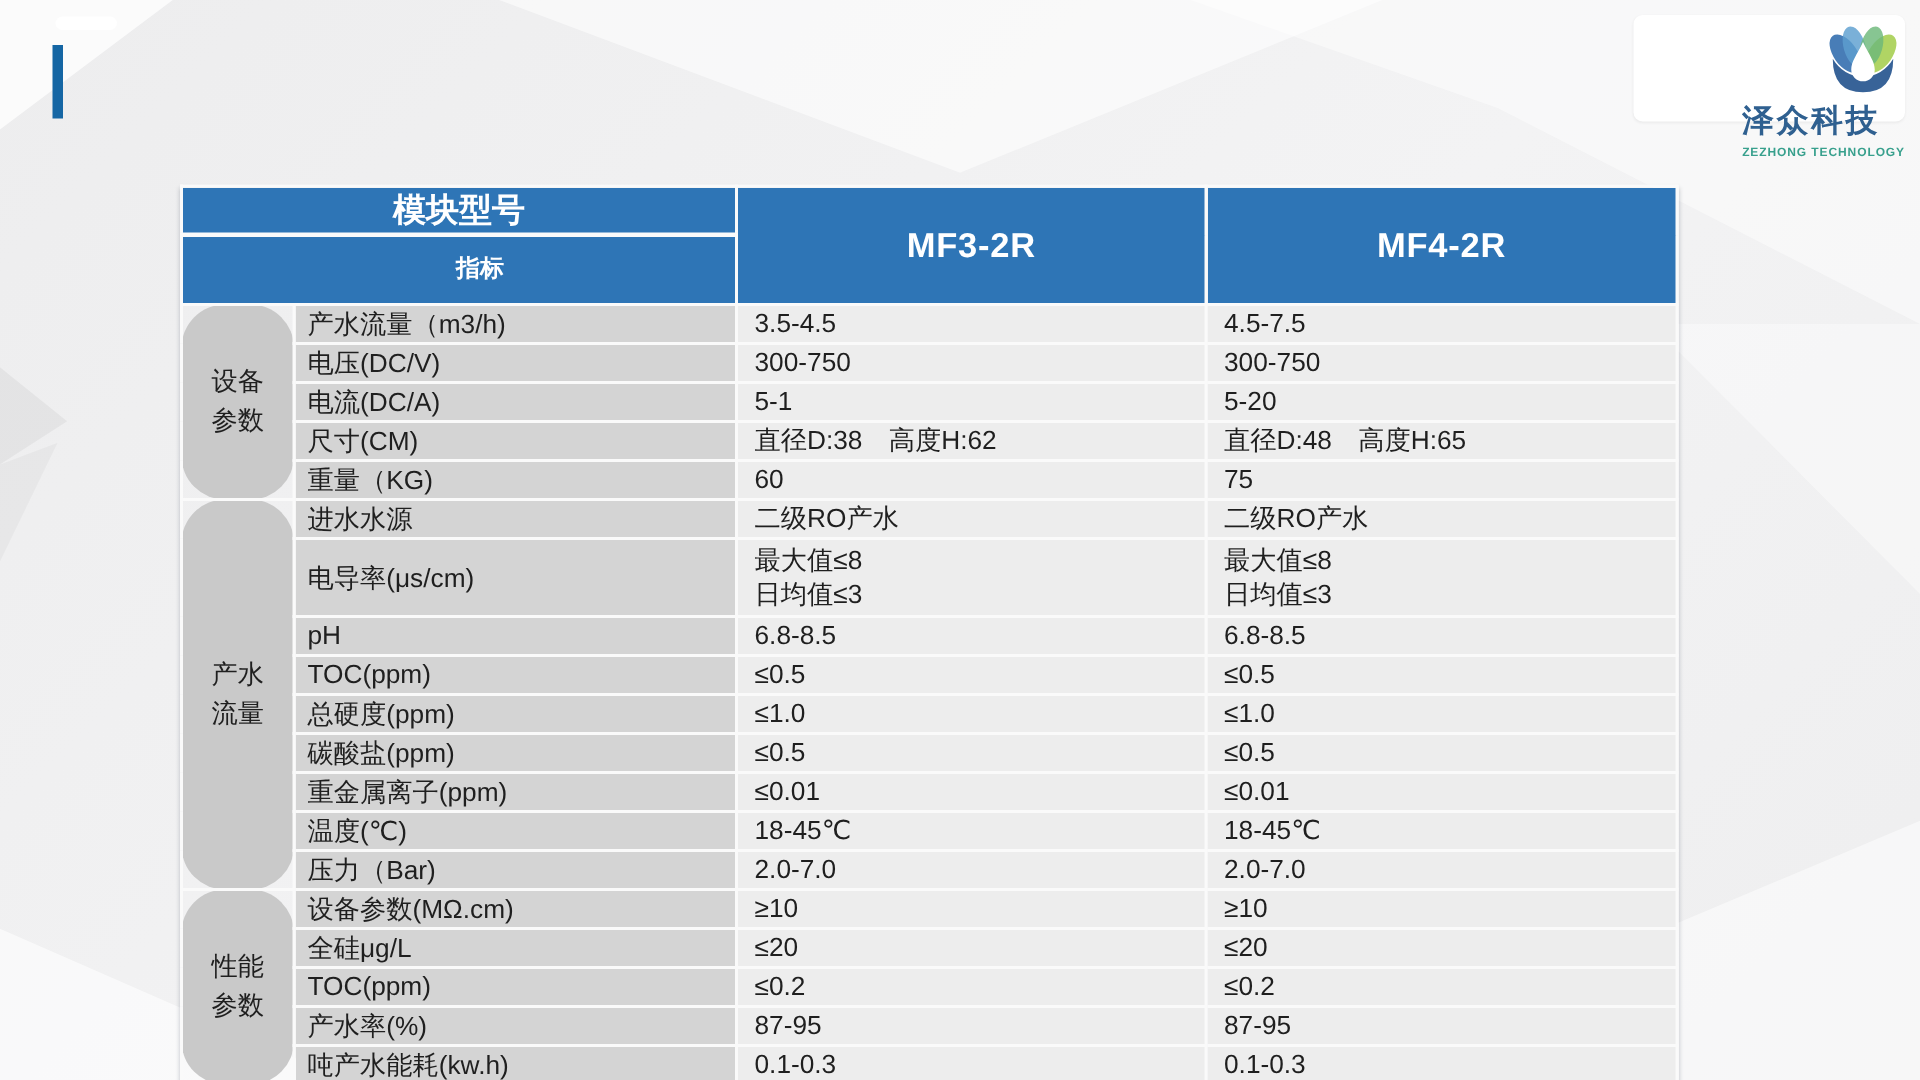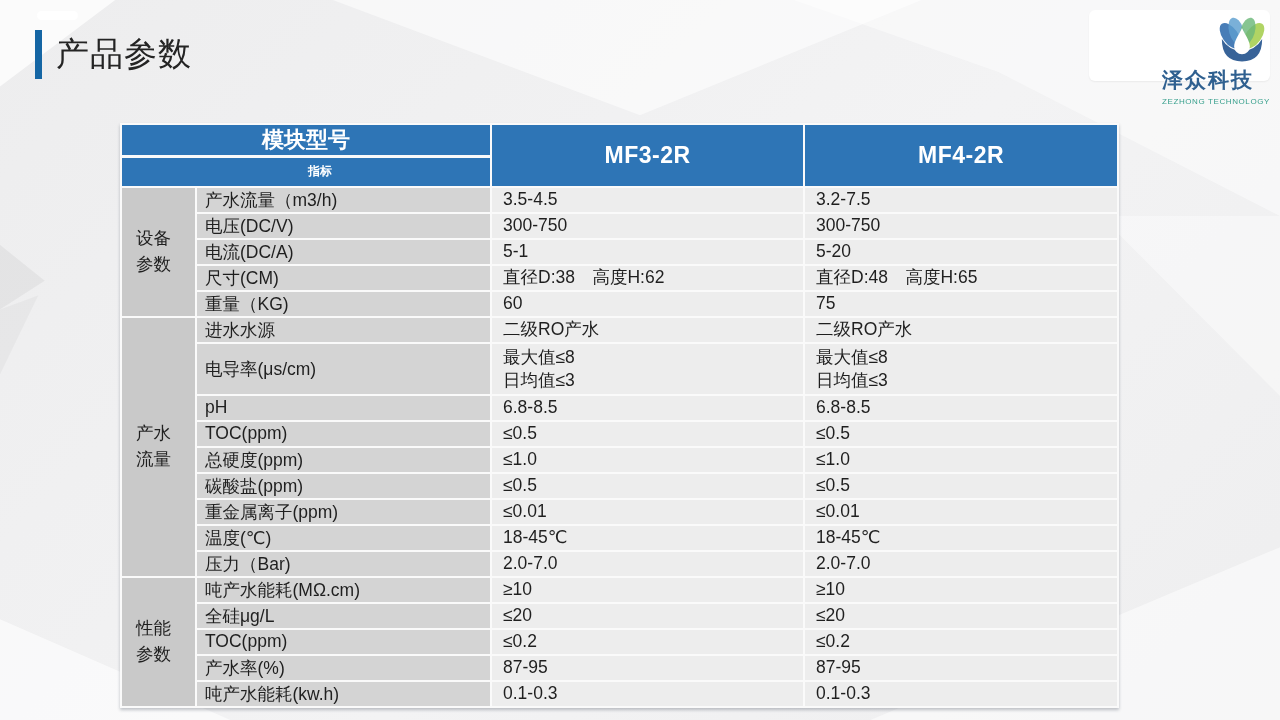--- a/index.html
+++ b/index.html
@@ -29,37 +29,37 @@
                 letter-spacing:1px; }
 
   
   .logo-card { position:absolute; left:1089px; top:10px; width:181px; height:71px;
                background:#ffffff; border-radius:6px; display:flex; align-items:flex-end;
                padding-left:6px; box-shadow:0 1px 2px rgba(0,0,0,.06);flex-direction:column; }
   .logo-mark { width:56px; height:56px; flex:0 0 auto; }
   .logo-text { margin-left:4px; display:flex; flex-direction:column; }
   .logo-cn { font-size:21px; font-weight:bold; color:#2f6090; letter-spacing:2px; }
   .logo-en { font-size:8px; color:#38a08d; letter-spacing:.6px; margin-top:3px;
-             font-weight:normal; }
+             font-weight:bold; }
 
   
   .spec-table { position:absolute; left:120px; top:123px; width:997px;
                 border-collapse:collapse; table-layout:fixed;
                 box-shadow:0 2px 3px rgba(40,50,70,.28); }
   .spec-table th, .spec-table td { border:2px solid #fafafa; color:#1f1f1f;
                 font-weight:normal; overflow:hidden; }
   .spec-table thead th { background:#2e75b6; color:#ffffff; font-weight:bold;
                 text-align:center; }
   th.corner-top { height:30px; font-size:22px; border-bottom:3px solid #fafafa; }
-  th.corner-bottom { height:30px; font-size:12px;padding-left:28px; }
+  th.corner-bottom { height:46px; font-size:16px;padding-left:28px; }
   th.model { font-size:23px; letter-spacing:.5px; }
   tbody tr { height:26px; }
   tbody tr.tall { height:52px; }
-  th.group { background:#c9c9c9; text-align:left; font-size:17.5px;
-             vertical-align:middle; padding:0 14px; line-height:1.45; }
+  th.group { background:#c9c9c9; text-align:center; font-size:17.5px;
+             vertical-align:middle; padding:0 14px; line-height:1.45;border-radius:29px; }
   td.param { background:#d4d4d4; font-size:17.5px; padding-left:8px;margin-top:24px; }
   td.val   { background:#ededed; font-size:17.5px; padding-left:11px;
              white-space:pre-line; line-height:1.3; }
 </style>
 </head>
 <body>
 
 <div class="slide">
 
   <div class="bg-shape">
@@ -70,21 +70,20 @@
     <div class="poly p5"></div>
     <div class="poly p6"></div>
     <div class="poly p7"></div>
     <div class="poly p8"></div>
   </div>
 
   <div class="pill"></div>
 
   <div class="title-row">
     <div class="title-bar"></div>
-    <h1 class="page-title">产品参数</h1>
   </div>
 
   <div class="logo-card">
     <svg class="logo-mark" viewBox="0 0 100 100">
       <ellipse cx="29" cy="46" rx="14" ry="26" transform="rotate(-35 29 46)" fill="#2f6bad" opacity="0.88"></ellipse>
       <ellipse cx="40" cy="38" rx="13" ry="25" transform="rotate(-16 40 38)" fill="#5d9fd0" opacity="0.82"></ellipse>
       <ellipse cx="71" cy="46" rx="14" ry="26" transform="rotate(35 71 46)" fill="#a5ce4e" opacity="0.88"></ellipse>
       <ellipse cx="60" cy="38" rx="13" ry="25" transform="rotate(16 60 38)" fill="#6cb87a" opacity="0.82"></ellipse>
       <path d="M14 52 Q14 92 50 92 Q86 92 86 52 Q74 72 50 74 Q26 72 14 52 Z" fill="#27568f" opacity="0.92"></path>
       <path d="M50 32 C43 47 36 55 36 65 A14 14 0 0 0 64 65 C64 55 57 47 50 32 Z" fill="#ffffff"></path>
@@ -111,21 +110,21 @@
       <tr>
         <th class="corner-bottom" colspan="2">指标</th>
       </tr>
     </thead>
     <tbody>
 
       <tr>
         <th class="group" rowspan="5">设备参数</th>
         <td class="param">产水流量（m3/h)</td>
         <td class="val">3.5-4.5</td>
-        <td class="val">3.2-7.5</td>
+        <td class="val">4.5-7.5</td>
       </tr>
       <tr>
         <td class="param">电压(DC/V)</td>
         <td class="val">300-750</td>
         <td class="val">300-750</td>
       </tr>
       <tr>
         <td class="param">电流(DC/A)</td>
         <td class="val">5-1</td>
         <td class="val">5-20</td>
@@ -185,21 +184,21 @@
         <td class="val">18-45℃</td>
       </tr>
       <tr>
         <td class="param">压力（Bar)</td>
         <td class="val">2.0-7.0</td>
         <td class="val">2.0-7.0</td>
       </tr>
 
       <tr>
         <th class="group" rowspan="5">性能参数</th>
-        <td class="param">吨产水能耗(MΩ.cm)</td>
+        <td class="param">设备参数(MΩ.cm)</td>
         <td class="val">≥10</td>
         <td class="val">≥10</td>
       </tr>
       <tr>
         <td class="param">全硅μg/L</td>
         <td class="val">≤20</td>
         <td class="val">≤20</td>
       </tr>
       <tr>
         <td class="param">TOC(ppm)</td>

